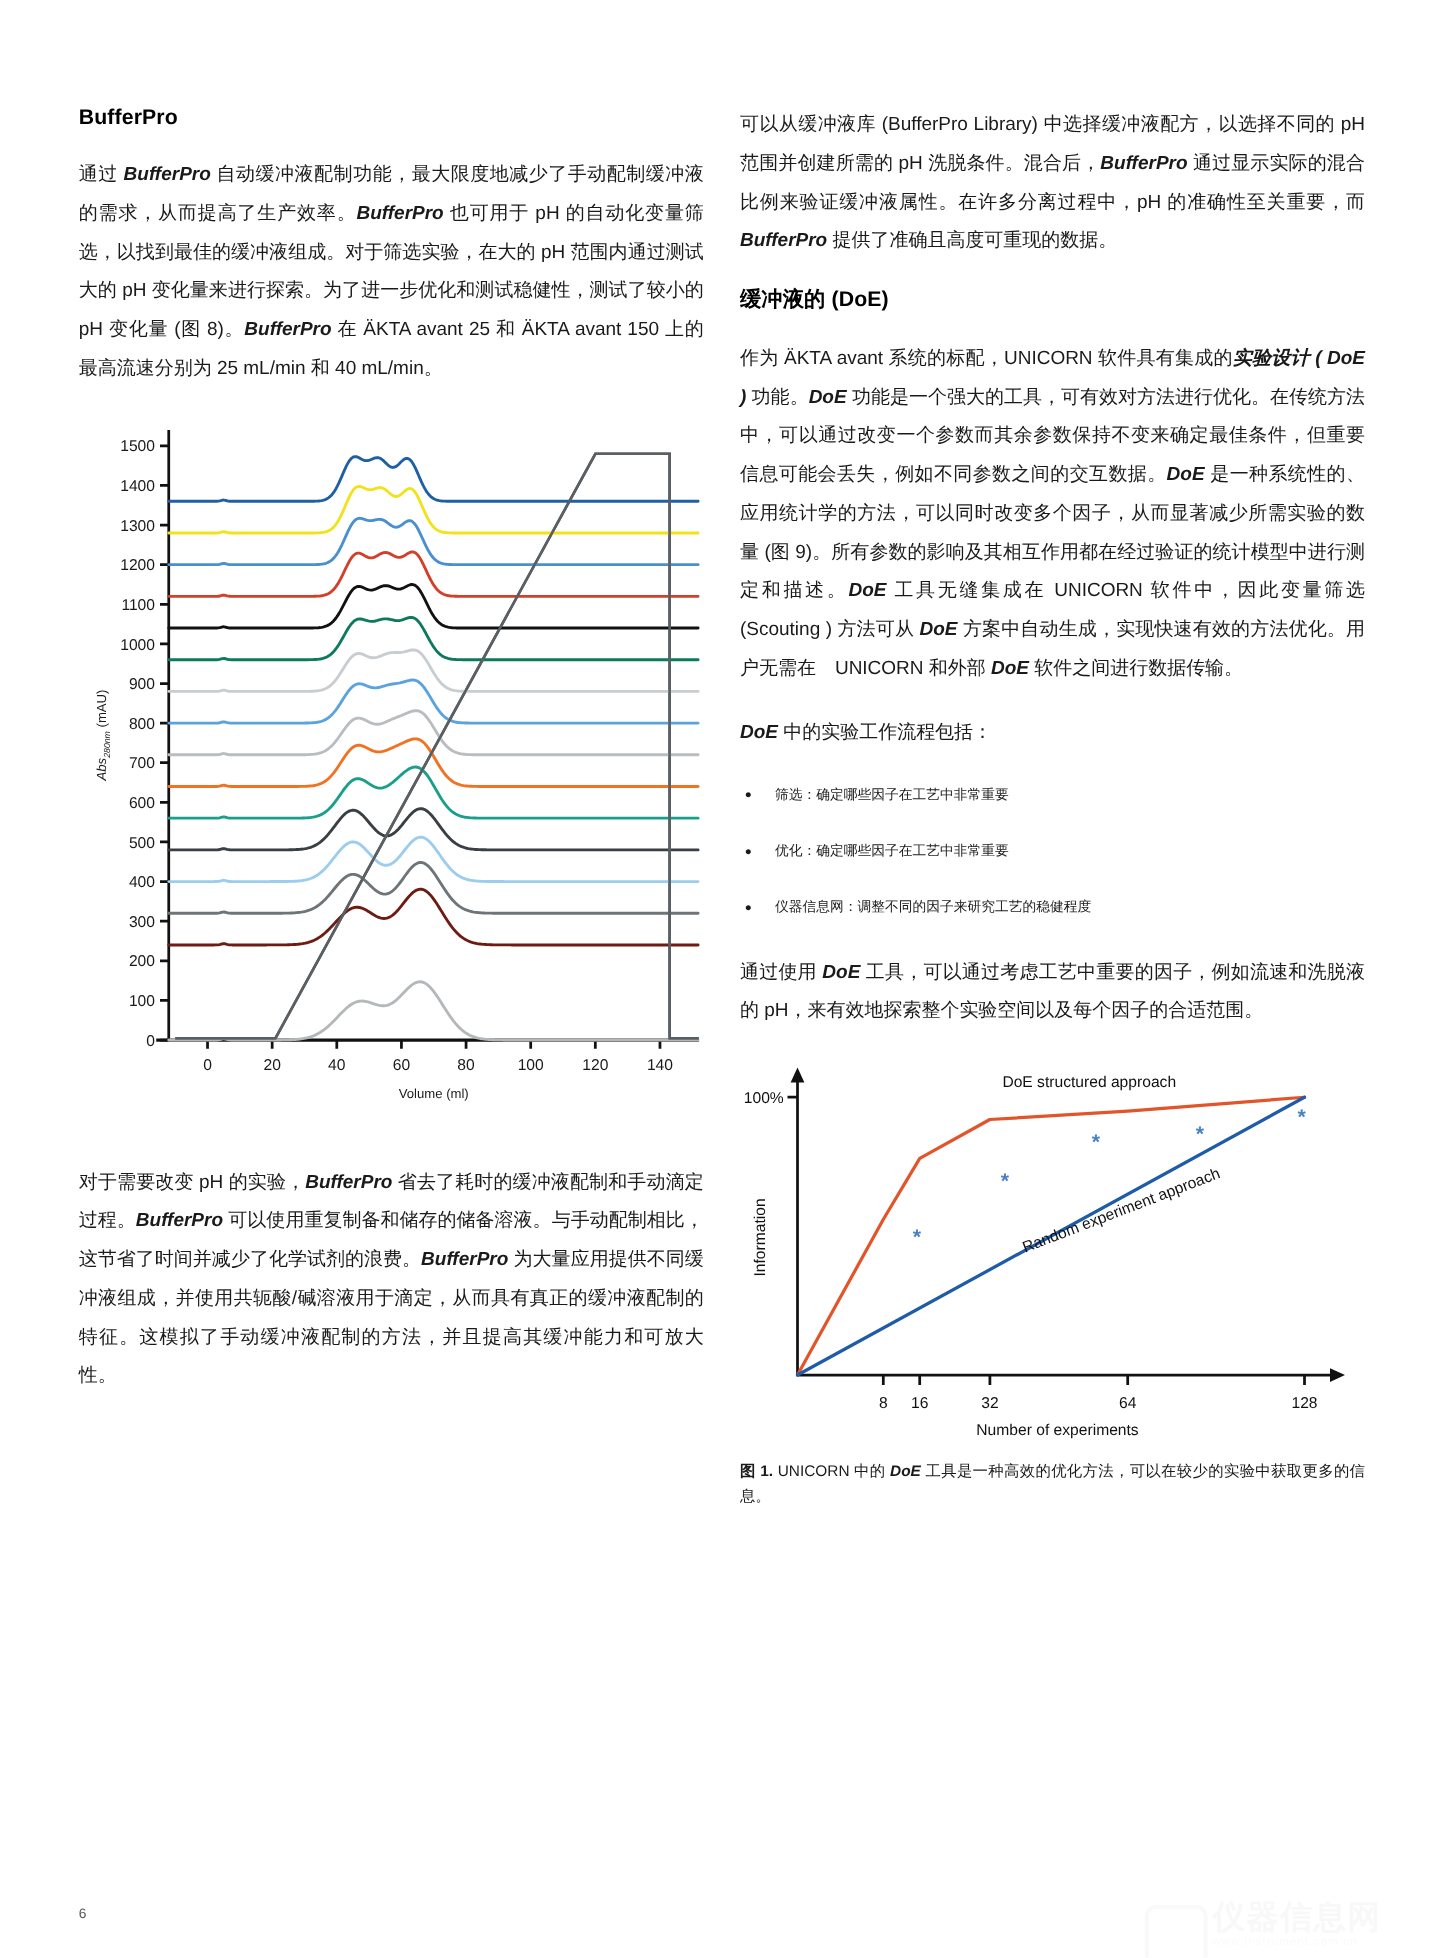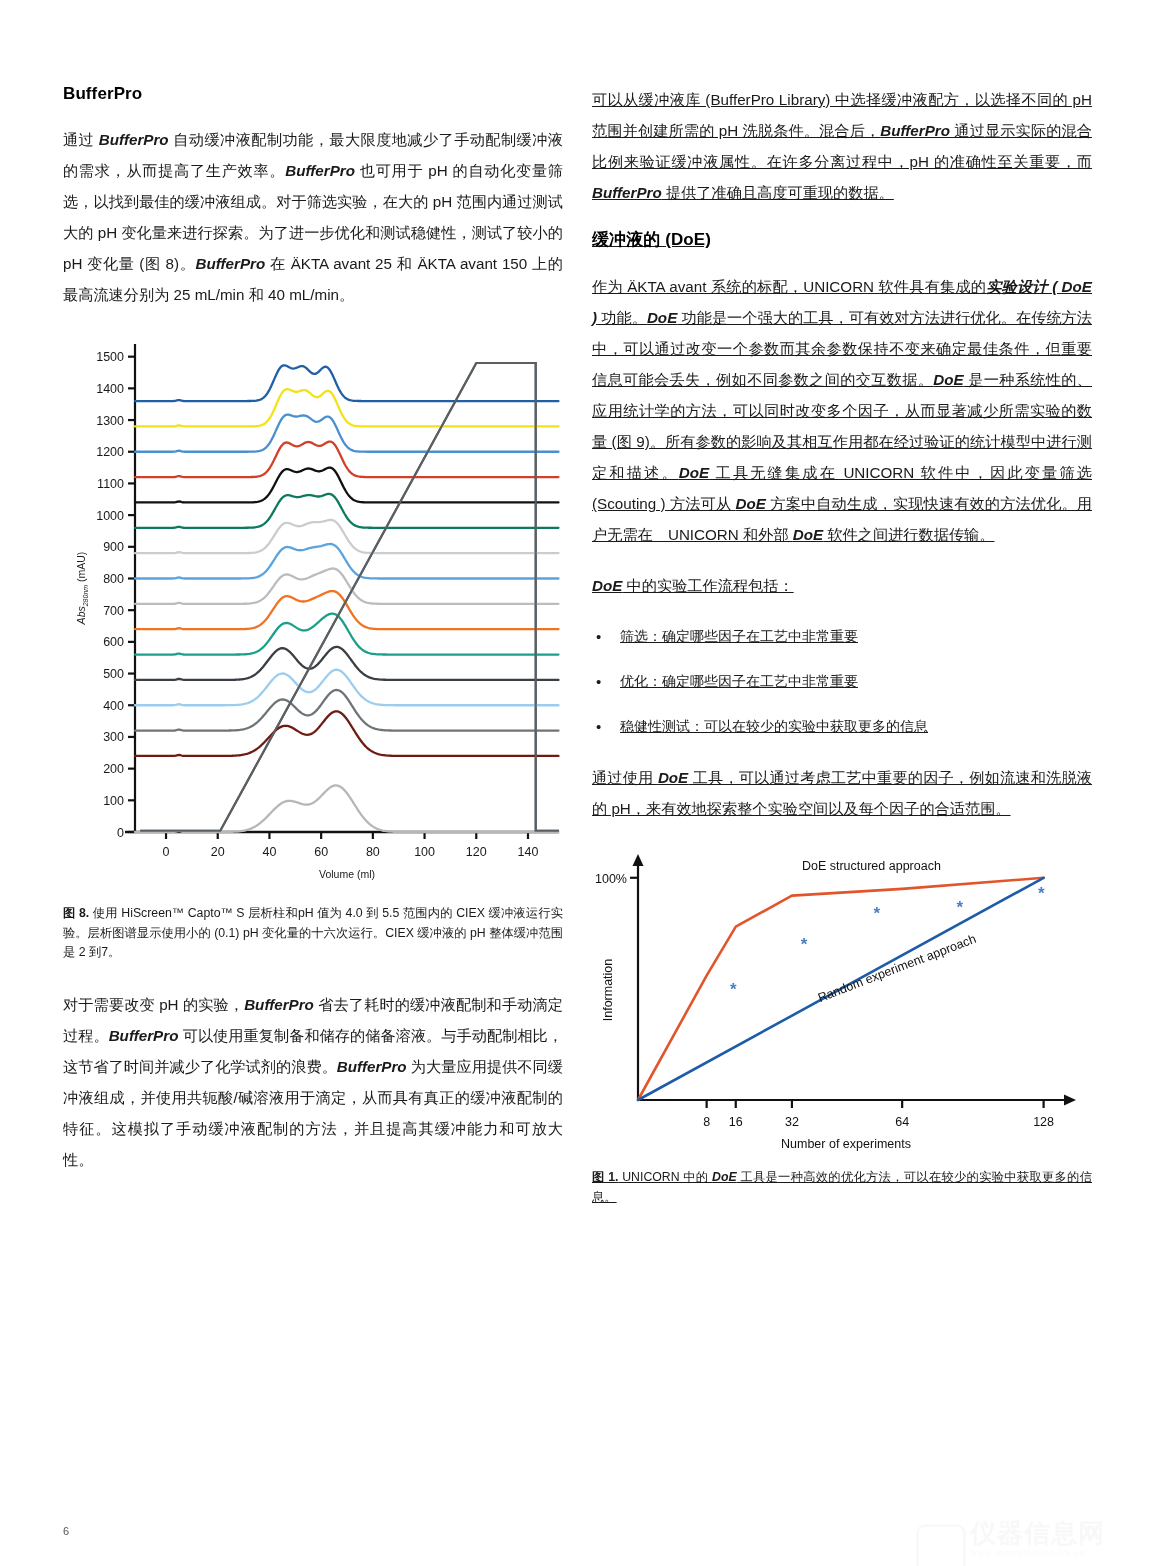--- a/index.html
+++ b/index.html
@@ -4,40 +4,40 @@
 <style>
   html,body{margin:0;padding:0;}
   body{
     width:1154px;height:1566px;background:#ffffff;
     font-family:"Liberation Sans","DejaVu Sans",sans-serif;
     color:#1a1a1a;position:relative;overflow:hidden;
   }
   .page{position:absolute;inset:0;margin-top:32px;}
   .col{position:absolute;top:52px;width:500px;}
   .col-left{left:63px;}
-  .col-right{left:592px;text-decoration:underline;}
+  .col-right{left:592px;}
   h2.sec{
     font-size:17px;font-weight:bold;margin:0 0 20px 0;letter-spacing:0.1px;
     color:#000;
   }
   p.body{
     font-size:15.2px;line-height:31px;margin:0 0 20px 0;
     text-align:justify;text-justify:inter-ideograph;
     color:#1a1a1a;
   }
   p.body b{font-weight:bold;font-style:italic;}
   .cap{
     font-size:12.3px;line-height:19.5px;margin:0;color:#1a1a1a;
     text-align:justify;
   }
   .cap b{font-weight:bold;}
   .cap i{font-weight:bold;font-style:italic;}
   ul.doe{margin:0 0 20px 0;padding:0;list-style:none;}
   ul.doe li{
-    font-size:14px;line-height:31px;margin:0 0 14px 0;
+    font-size:11px;line-height:31px;margin:0 0 14px 0;
     padding-left:28px;position:relative;
   }
   ul.doe li:before{
     content:"\2022";position:absolute;left:4px;top:0;font-size:15px;
   }
   .figwrap{margin:0 0 14px 0;}
   .pagenum{
     position:absolute;left:63px;top:1493px;font-size:11px;color:#555;
   }
   .watermark{
@@ -138,42 +138,41 @@
           <path d="M72.00 425.95 L73.16 425.95 L74.33 425.95 L75.49 425.95 L76.65 425.95 L77.82 425.95 L78.98 425.95 L80.14 425.95 L81.31 425.95 L82.47 425.95 L83.63 425.95 L84.80 425.95 L85.96 425.95 L87.12 425.95 L88.29 425.95 L89.45 425.95 L90.61 425.95 L91.78 425.95 L92.94 425.95 L94.10 425.95 L95.27 425.95 L96.43 425.95 L97.60 425.95 L98.76 425.95 L99.92 425.95 L101.09 425.95 L102.25 425.95 L103.41 425.95 L104.58 425.95 L105.74 425.95 L106.90 425.95 L108.07 425.95 L109.23 425.94 L110.39 425.93 L111.56 425.85 L112.72 425.67 L113.88 425.35 L115.05 425.03 L116.21 424.94 L117.37 425.16 L118.54 425.50 L119.70 425.77 L120.86 425.90 L122.03 425.94 L123.19 425.95 L124.35 425.95 L125.52 425.95 L126.68 425.95 L127.84 425.95 L129.01 425.95 L130.17 425.95 L131.33 425.95 L132.50 425.95 L133.66 425.95 L134.82 425.95 L135.99 425.95 L137.15 425.95 L138.31 425.95 L139.48 425.95 L140.64 425.95 L141.80 425.95 L142.97 425.95 L144.13 425.95 L145.30 425.95 L146.46 425.95 L147.62 425.95 L148.79 425.95 L149.95 425.95 L151.11 425.94 L152.28 425.94 L153.44 425.94 L154.60 425.94 L155.77 425.94 L156.93 425.93 L158.09 425.93 L159.26 425.93 L160.42 425.92 L161.58 425.91 L162.75 425.90 L163.91 425.88 L165.07 425.87 L166.24 425.85 L167.40 425.82 L168.56 425.78 L169.73 425.74 L170.89 425.69 L172.05 425.63 L173.22 425.56 L174.38 425.47 L175.54 425.36 L176.71 425.24 L177.87 425.09 L179.03 424.92 L180.20 424.71 L181.36 424.48 L182.52 424.21 L183.69 423.89 L184.85 423.54 L186.01 423.13 L187.18 422.67 L188.34 422.16 L189.50 421.59 L190.67 420.96 L191.83 420.27 L193.00 419.51 L194.16 418.68 L195.32 417.79 L196.49 416.83 L197.65 415.82 L198.81 414.74 L199.98 413.61 L201.14 412.44 L202.30 411.23 L203.47 409.98 L204.63 408.72 L205.79 407.45 L206.96 406.18 L208.12 404.93 L209.28 403.71 L210.45 402.53 L211.61 401.41 L212.77 400.36 L213.94 399.39 L215.10 398.52 L216.26 397.76 L217.43 397.12 L218.59 396.59 L219.75 396.20 L220.92 395.94 L222.08 395.82 L223.24 395.82 L224.41 395.96 L225.57 396.22 L226.73 396.58 L227.90 397.06 L229.06 397.61 L230.22 398.25 L231.39 398.93 L232.55 399.66 L233.71 400.41 L234.88 401.15 L236.04 401.87 L237.20 402.55 L238.37 403.18 L239.53 403.72 L240.70 404.17 L241.86 404.51 L243.02 404.72 L244.19 404.79 L245.35 404.72 L246.51 404.50 L247.68 404.12 L248.84 403.59 L250.00 402.90 L251.17 402.07 L252.33 401.10 L253.49 400.00 L254.66 398.78 L255.82 397.47 L256.98 396.08 L258.15 394.64 L259.31 393.16 L260.47 391.67 L261.64 390.20 L262.80 388.76 L263.96 387.40 L265.13 386.12 L266.29 384.95 L267.45 383.92 L268.62 383.04 L269.78 382.33 L270.94 381.81 L272.11 381.48 L273.27 381.35 L274.43 381.44 L275.60 381.73 L276.76 382.23 L277.92 382.94 L279.09 383.83 L280.25 384.91 L281.41 386.15 L282.58 387.55 L283.74 389.07 L284.90 390.71 L286.07 392.44 L287.23 394.25 L288.40 396.10 L289.56 397.98 L290.72 399.88 L291.89 401.76 L293.05 403.62 L294.21 405.44 L295.38 407.20 L296.54 408.89 L297.70 410.51 L298.87 412.05 L300.03 413.49 L301.19 414.84 L302.36 416.09 L303.52 417.24 L304.68 418.30 L305.85 419.26 L307.01 420.13 L308.17 420.91 L309.34 421.61 L310.50 422.23 L311.66 422.78 L312.83 423.26 L313.99 423.67 L315.15 424.04 L316.32 424.35 L317.48 424.62 L318.64 424.85 L319.81 425.04 L320.97 425.20 L322.13 425.34 L323.30 425.46 L324.46 425.55 L325.62 425.63 L326.79 425.69 L327.95 425.74 L329.11 425.79 L330.28 425.82 L331.44 425.85 L332.60 425.87 L333.77 425.89 L334.93 425.90 L336.10 425.91 L337.26 425.92 L338.42 425.93 L339.59 425.93 L340.75 425.94 L341.91 425.94 L343.08 425.94 L344.24 425.94 L345.40 425.94 L346.57 425.95 L347.73 425.95 L348.89 425.95 L350.06 425.95 L351.22 425.95 L352.38 425.95 L353.55 425.95 L354.71 425.95 L355.87 425.95 L357.04 425.95 L358.20 425.95 L359.36 425.95 L360.53 425.95 L361.69 425.95 L362.85 425.95 L364.02 425.95 L365.18 425.95 L366.34 425.95 L367.51 425.95 L368.67 425.95 L369.83 425.95 L371.00 425.95 L372.16 425.95 L373.32 425.95 L374.49 425.95 L375.65 425.95 L376.81 425.95 L377.98 425.95 L379.14 425.95 L380.30 425.95 L381.47 425.95 L382.63 425.95 L383.80 425.95 L384.96 425.95 L386.12 425.95 L387.29 425.95 L388.45 425.95 L389.61 425.95 L390.78 425.95 L391.94 425.95 L393.10 425.95 L394.27 425.95 L395.43 425.95 L396.59 425.95 L397.76 425.95 L398.92 425.95 L400.08 425.95 L401.25 425.95 L402.41 425.95 L403.57 425.95 L404.74 425.95 L405.90 425.95 L407.06 425.95 L408.23 425.95 L409.39 425.95 L410.55 425.95 L411.72 425.95 L412.88 425.95 L414.04 425.95 L415.21 425.95 L416.37 425.95 L417.53 425.95 L418.70 425.95 L419.86 425.95 L421.02 425.95 L422.19 425.95 L423.35 425.95 L424.51 425.95 L425.68 425.95 L426.84 425.95 L428.00 425.95 L429.17 425.95 L430.33 425.95 L431.50 425.95 L432.66 425.95 L433.82 425.95 L434.99 425.95 L436.15 425.95 L437.31 425.95 L438.48 425.95 L439.64 425.95 L440.80 425.95 L441.97 425.95 L443.13 425.95 L444.29 425.95 L445.46 425.95 L446.62 425.95 L447.78 425.95 L448.95 425.95 L450.11 425.95 L451.27 425.95 L452.44 425.95 L453.60 425.95 L454.76 425.95 L455.93 425.95 L457.09 425.95 L458.25 425.95 L459.42 425.95 L460.58 425.95 L461.74 425.95 L462.91 425.95 L464.07 425.95 L465.23 425.95 L466.40 425.95 L467.56 425.95 L468.72 425.95 L469.89 425.95 L471.05 425.95 L472.21 425.95 L473.38 425.95 L474.54 425.95 L475.70 425.95 L476.87 425.95 L478.03 425.95 L479.20 425.95 L480.36 425.95 L481.52 425.95 L482.69 425.95 L483.85 425.95 L485.01 425.95 L486.18 425.95 L487.34 425.95 L488.50 425.95 L489.67 425.95 L490.83 425.95 L491.99 425.95 L493.16 425.95 L494.32 425.95 L495.48 425.95 " fill="none" stroke="#6e1b12" stroke-width="2.3" stroke-linejoin="round" stroke-linecap="round"></path>
           <path d="M72.00 502.00 L73.16 502.00 L74.33 502.00 L75.49 502.00 L76.65 502.00 L77.82 502.00 L78.98 502.00 L80.14 502.00 L81.31 502.00 L82.47 502.00 L83.63 502.00 L84.80 502.00 L85.96 502.00 L87.12 502.00 L88.29 502.00 L89.45 502.00 L90.61 502.00 L91.78 502.00 L92.94 502.00 L94.10 502.00 L95.27 502.00 L96.43 502.00 L97.60 502.00 L98.76 502.00 L99.92 502.00 L101.09 502.00 L102.25 502.00 L103.41 502.00 L104.58 502.00 L105.74 502.00 L106.90 502.00 L108.07 502.00 L109.23 502.00 L110.39 501.98 L111.56 501.91 L112.72 501.72 L113.88 501.40 L115.05 501.08 L116.21 500.99 L117.37 501.21 L118.54 501.56 L119.70 501.82 L120.86 501.95 L122.03 501.99 L123.19 502.00 L124.35 502.00 L125.52 502.00 L126.68 502.00 L127.84 502.00 L129.01 502.00 L130.17 502.00 L131.33 502.00 L132.50 502.00 L133.66 502.00 L134.82 502.00 L135.99 502.00 L137.15 502.00 L138.31 502.00 L139.48 502.00 L140.64 502.00 L141.80 502.00 L142.97 502.00 L144.13 502.00 L145.30 502.00 L146.46 502.00 L147.62 502.00 L148.79 502.00 L149.95 502.00 L151.11 502.00 L152.28 501.99 L153.44 501.99 L154.60 501.99 L155.77 501.99 L156.93 501.98 L158.09 501.98 L159.26 501.97 L160.42 501.96 L161.58 501.95 L162.75 501.94 L163.91 501.92 L165.07 501.90 L166.24 501.88 L167.40 501.85 L168.56 501.81 L169.73 501.77 L170.89 501.71 L172.05 501.65 L173.22 501.58 L174.38 501.49 L175.54 501.38 L176.71 501.26 L177.87 501.11 L179.03 500.94 L180.20 500.75 L181.36 500.52 L182.52 500.27 L183.69 499.98 L184.85 499.64 L186.01 499.27 L187.18 498.85 L188.34 498.38 L189.50 497.87 L190.67 497.29 L191.83 496.66 L193.00 495.98 L194.16 495.23 L195.32 494.43 L196.49 493.57 L197.65 492.65 L198.81 491.67 L199.98 490.65 L201.14 489.57 L202.30 488.46 L203.47 487.31 L204.63 486.12 L205.79 484.92 L206.96 483.71 L208.12 482.49 L209.28 481.28 L210.45 480.09 L211.61 478.94 L212.77 477.82 L213.94 476.76 L215.10 475.76 L216.26 474.83 L217.43 473.98 L218.59 473.23 L219.75 472.57 L220.92 472.02 L222.08 471.57 L223.24 471.22 L224.41 470.99 L225.57 470.86 L226.73 470.83 L227.90 470.89 L229.06 471.04 L230.22 471.26 L231.39 471.55 L232.55 471.88 L233.71 472.25 L234.88 472.65 L236.04 473.04 L237.20 473.43 L238.37 473.78 L239.53 474.09 L240.70 474.35 L241.86 474.52 L243.02 474.61 L244.19 474.61 L245.35 474.50 L246.51 474.27 L247.68 473.92 L248.84 473.46 L250.00 472.87 L251.17 472.17 L252.33 471.36 L253.49 470.45 L254.66 469.44 L255.82 468.36 L256.98 467.22 L258.15 466.03 L259.31 464.81 L260.47 463.59 L261.64 462.38 L262.80 461.21 L263.96 460.10 L265.13 459.06 L266.29 458.12 L267.45 457.30 L268.62 456.60 L269.78 456.06 L270.94 455.67 L272.11 455.46 L273.27 455.42 L274.43 455.56 L275.60 455.89 L276.76 456.40 L277.92 457.09 L279.09 457.95 L280.25 458.97 L281.41 460.15 L282.58 461.47 L283.74 462.92 L284.90 464.47 L286.07 466.12 L287.23 467.84 L288.40 469.62 L289.56 471.44 L290.72 473.29 L291.89 475.14 L293.05 476.97 L294.21 478.79 L295.38 480.57 L296.54 482.29 L297.70 483.96 L298.87 485.56 L300.03 487.08 L301.19 488.52 L302.36 489.87 L303.52 491.14 L304.68 492.32 L305.85 493.40 L307.01 494.40 L308.17 495.31 L309.34 496.14 L310.50 496.89 L311.66 497.56 L312.83 498.16 L313.99 498.69 L315.15 499.17 L316.32 499.58 L317.48 499.94 L318.64 500.26 L319.81 500.53 L320.97 500.77 L322.13 500.97 L323.30 501.15 L324.46 501.29 L325.62 501.42 L326.79 501.52 L327.95 501.61 L329.11 501.68 L330.28 501.74 L331.44 501.79 L332.60 501.83 L333.77 501.87 L334.93 501.89 L336.10 501.92 L337.26 501.93 L338.42 501.95 L339.59 501.96 L340.75 501.97 L341.91 501.98 L343.08 501.98 L344.24 501.99 L345.40 501.99 L346.57 501.99 L347.73 501.99 L348.89 502.00 L350.06 502.00 L351.22 502.00 L352.38 502.00 L353.55 502.00 L354.71 502.00 L355.87 502.00 L357.04 502.00 L358.20 502.00 L359.36 502.00 L360.53 502.00 L361.69 502.00 L362.85 502.00 L364.02 502.00 L365.18 502.00 L366.34 502.00 L367.51 502.00 L368.67 502.00 L369.83 502.00 L371.00 502.00 L372.16 502.00 L373.32 502.00 L374.49 502.00 L375.65 502.00 L376.81 502.00 L377.98 502.00 L379.14 502.00 L380.30 502.00 L381.47 502.00 L382.63 502.00 L383.80 502.00 L384.96 502.00 L386.12 502.00 L387.29 502.00 L388.45 502.00 L389.61 502.00 L390.78 502.00 L391.94 502.00 L393.10 502.00 L394.27 502.00 L395.43 502.00 L396.59 502.00 L397.76 502.00 L398.92 502.00 L400.08 502.00 L401.25 502.00 L402.41 502.00 L403.57 502.00 L404.74 502.00 L405.90 502.00 L407.06 502.00 L408.23 502.00 L409.39 502.00 L410.55 502.00 L411.72 502.00 L412.88 502.00 L414.04 502.00 L415.21 502.00 L416.37 502.00 L417.53 502.00 L418.70 502.00 L419.86 502.00 L421.02 502.00 L422.19 502.00 L423.35 502.00 L424.51 502.00 L425.68 502.00 L426.84 502.00 L428.00 502.00 L429.17 502.00 L430.33 502.00 L431.50 502.00 L432.66 502.00 L433.82 502.00 L434.99 502.00 L436.15 502.00 L437.31 502.00 L438.48 502.00 L439.64 502.00 L440.80 502.00 L441.97 502.00 L443.13 502.00 L444.29 502.00 L445.46 502.00 L446.62 502.00 L447.78 502.00 L448.95 502.00 L450.11 502.00 L451.27 502.00 L452.44 502.00 L453.60 502.00 L454.76 502.00 L455.93 502.00 L457.09 502.00 L458.25 502.00 L459.42 502.00 L460.58 502.00 L461.74 502.00 L462.91 502.00 L464.07 502.00 L465.23 502.00 L466.40 502.00 L467.56 502.00 L468.72 502.00 L469.89 502.00 L471.05 502.00 L472.21 502.00 L473.38 502.00 L474.54 502.00 L475.70 502.00 L476.87 502.00 L478.03 502.00 L479.20 502.00 L480.36 502.00 L481.52 502.00 L482.69 502.00 L483.85 502.00 L485.01 502.00 L486.18 502.00 L487.34 502.00 L488.50 502.00 L489.67 502.00 L490.83 502.00 L491.99 502.00 L493.16 502.00 L494.32 502.00 L495.48 502.00 " fill="none" stroke="#b4b8ba" stroke-width="2.3" stroke-linejoin="round" stroke-linecap="round"></path>
           <path d="M77.2 500.7 L157.3 500.7 L413.3 33.0 L472.7 33.0 L472.7 500.7 L496.0 500.7" fill="none" stroke="#5a5f63" stroke-width="2.1" stroke-linejoin="miter" opacity="1"></path>
           <text x="284" y="548" text-anchor="middle" class="axlab">Volume (ml)</text>
           <g transform="translate(22,258) rotate(-90)">
             <text text-anchor="middle" class="axlab" font-style="italic"><tspan>Abs</tspan><tspan font-size="7" dy="3">280nm</tspan><tspan dy="-3" font-style="normal"> (mAU)</tspan></text>
           </g>
         </svg>
     </div>
 
-    <p class="cap"><b>图 8.</b> 使用 HiScreen™ Capto™ S 层析柱和pH 值为 4.0 到 5.5 范围内的 CIEX 缓冲液运行实验。层析图谱显示使用小的 (0.1) pH 变化量的十六次运行。CIEX 缓冲液的 pH 整体缓冲范围是 2 到7。</p>
 
     <div style="height:26px"></div>
 
     <p class="body">对于需要改变 pH 的实验，<b>BufferPro</b> 省去了耗时的缓冲液配制和手动滴定过程。<b>BufferPro</b> 可以使用重复制备和储存的储备溶液。与手动配制相比，这节省了时间并减少了化学试剂的浪费。<b>BufferPro</b> 为大量应用提供不同缓冲液组成，并使用共轭酸/碱溶液用于滴定，从而具有真正的缓冲液配制的特征。这模拟了手动缓冲液配制的方法，并且提高其缓冲能力和可放大性。</p>
 
   </div>
 
   <div class="col col-right">
 
     <p class="body">可以从缓冲液库 (BufferPro Library) 中选择缓冲液配方，以选择不同的 pH 范围并创建所需的 pH 洗脱条件。混合后，<b>BufferPro</b> 通过显示实际的混合比例来验证缓冲液属性。在许多分离过程中，pH 的准确性至关重要，而 <b>BufferPro</b> 提供了准确且高度可重现的数据。</p>
 
     <h2 class="sec">缓冲液的 (DoE)</h2>
 
     <p class="body">作为 ÄKTA avant 系统的标配，UNICORN 软件具有集成的<b>实验设计 ( DoE )</b> 功能。<b>DoE</b> 功能是一个强大的工具，可有效对方法进行优化。在传统方法中，可以通过改变一个参数而其余参数保持不变来确定最佳条件，但重要信息可能会丢失，例如不同参数之间的交互数据。<b>DoE</b> 是一种系统性的、应用统计学的方法，可以同时改变多个因子，从而显著减少所需实验的数量 (图 9)。所有参数的影响及其相互作用都在经过验证的统计模型中进行测定和描述。<b>DoE</b> 工具无缝集成在 UNICORN 软件中，因此变量筛选 (Scouting ) 方法可从 <b>DoE</b> 方案中自动生成，实现快速有效的方法优化。用户无需在　UNICORN 和外部 <b>DoE</b> 软件之间进行数据传输。</p>
 
     <p class="body"><b>DoE</b> 中的实验工作流程包括：</p>
 
     <ul class="doe">
       <li>筛选：确定哪些因子在工艺中非常重要</li>
       <li>优化：确定哪些因子在工艺中非常重要</li>
-      <li>稳健性测试：可以在较少的实验中获取更多的信息</li>
+      <li>仪器信息网：调整不同的因子来研究工艺的稳健程度</li>
     </ul>
 
     <p class="body">通过使用 <b>DoE</b> 工具，可以通过考虑工艺中重要的因子，例如流速和洗脱液的 pH，来有效地探索整个实验空间以及每个因子的合适范围。</p>
 
     <div class="figwrap">
       <svg id="fig9" width="490" height="310" viewBox="0 0 490 310">
           <line x1="46" y1="256" x2="46" y2="20" stroke="#111" stroke-width="2.2"></line>
           <polygon points="46,10 40.5,22 51.5,22" fill="#111"></polygon>
           <line x1="46" y1="256" x2="474" y2="256" stroke="#111" stroke-width="2.2"></line>
           <polygon points="484,256 472,250.5 472,261.5" fill="#111"></polygon>

